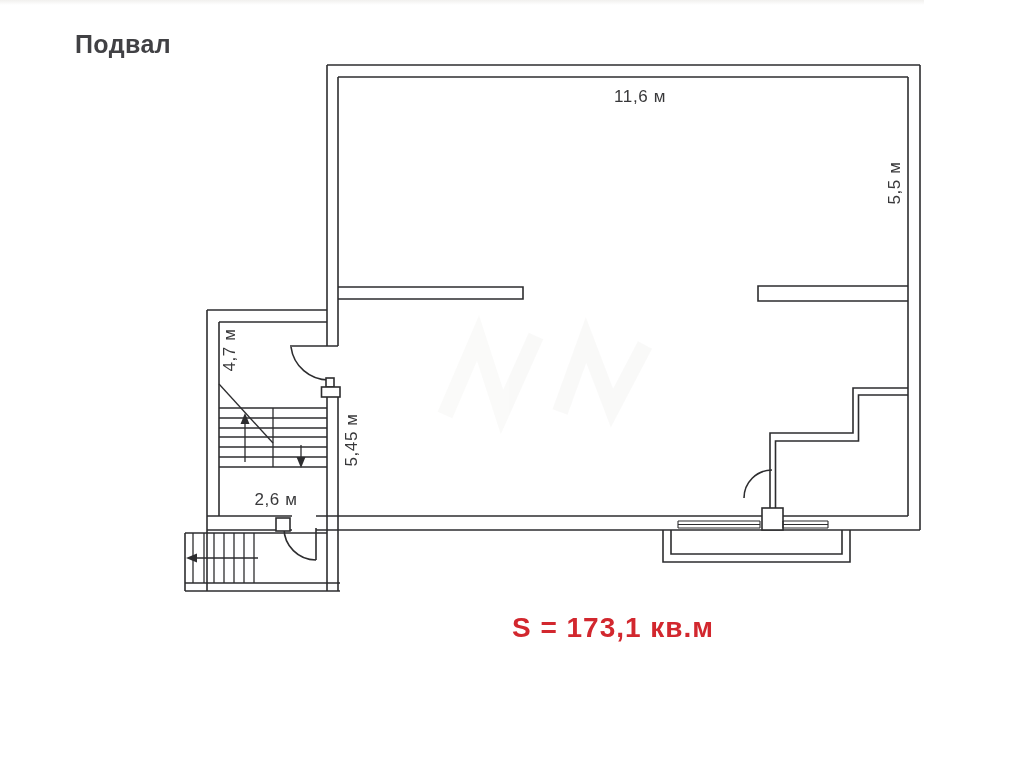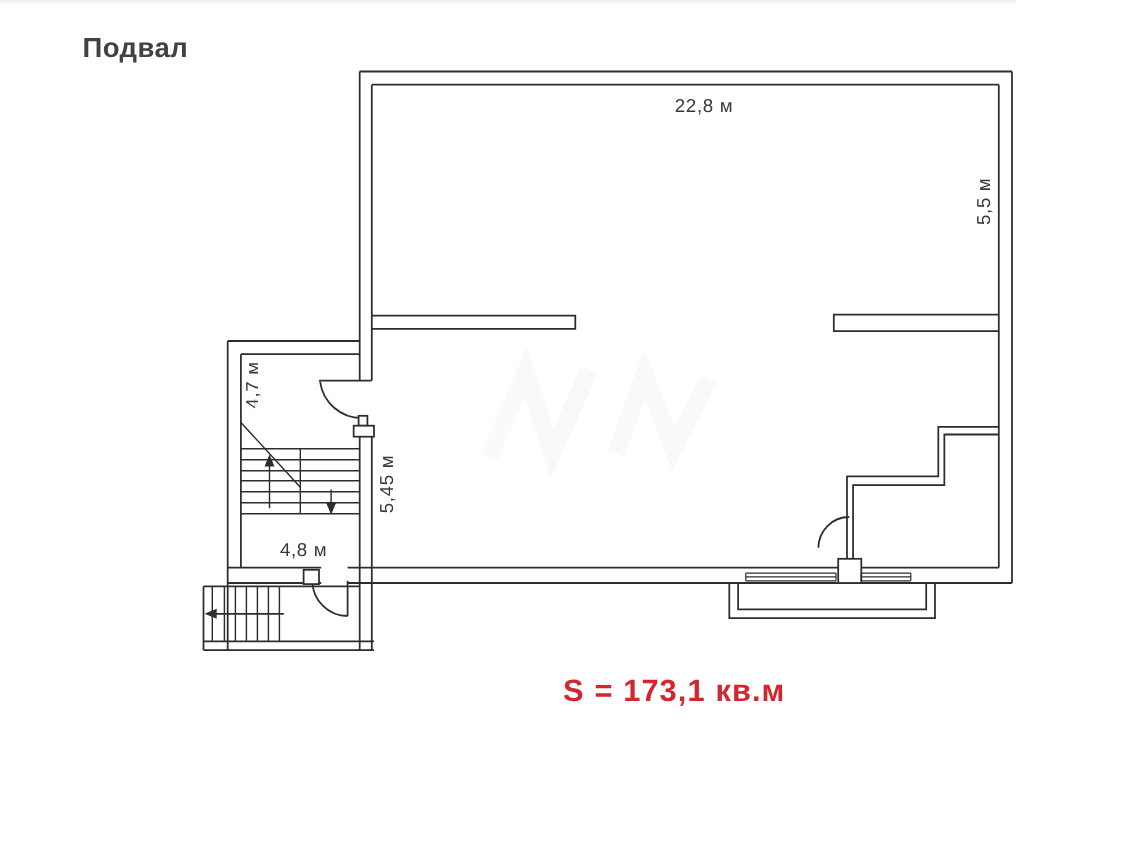--- a/index.html
+++ b/index.html
@@ -166,24 +166,24 @@
           <path d="M783,528 L828,528"></path>
           <path d="M783,521 L783,528"></path>
           <path d="M828,521 L828,528"></path>
         </g>
       </g>
     </g>
   </svg>
 
   <div class="page-title">Подвал</div>
 
-  <div class="dim dim-h" style="left:640px;top:97px;">22,8 м</div>
+  <div class="dim dim-h" style="left:640px;top:97px;">11,6 м</div>
 
   <div class="dim dim-v" style="left:895px;top:183px;">5,5 м</div>
 
   <div class="dim dim-v" style="left:230px;top:350px;">4,7 м</div>
 
   <div class="dim dim-v" style="left:352px;top:440px;">5,45 м</div>
 
-  <div class="dim dim-h" style="left:276px;top:500px;">4,8 м</div>
+  <div class="dim dim-h" style="left:276px;top:500px;">2,6 м</div>
 
   <div class="area-label">S = 173,1 кв.м</div>
 </div>
 
 </body></html>

